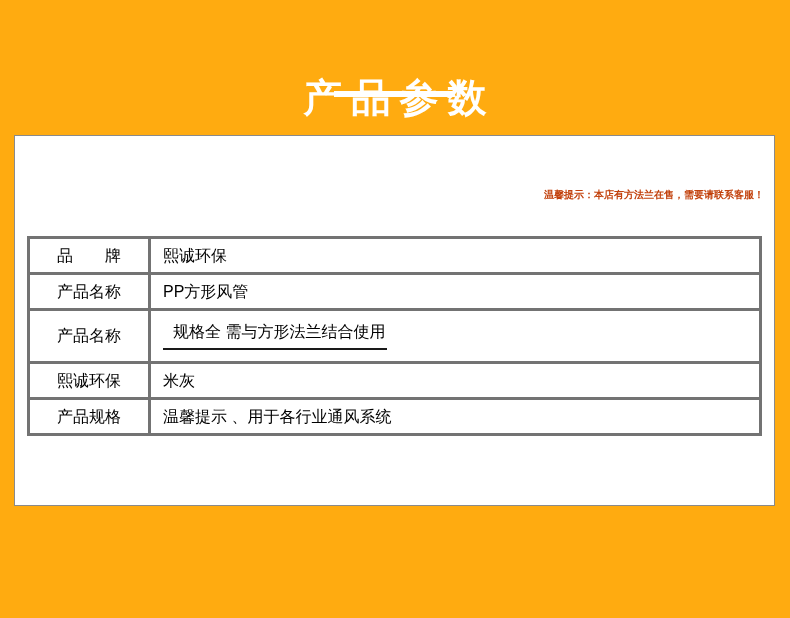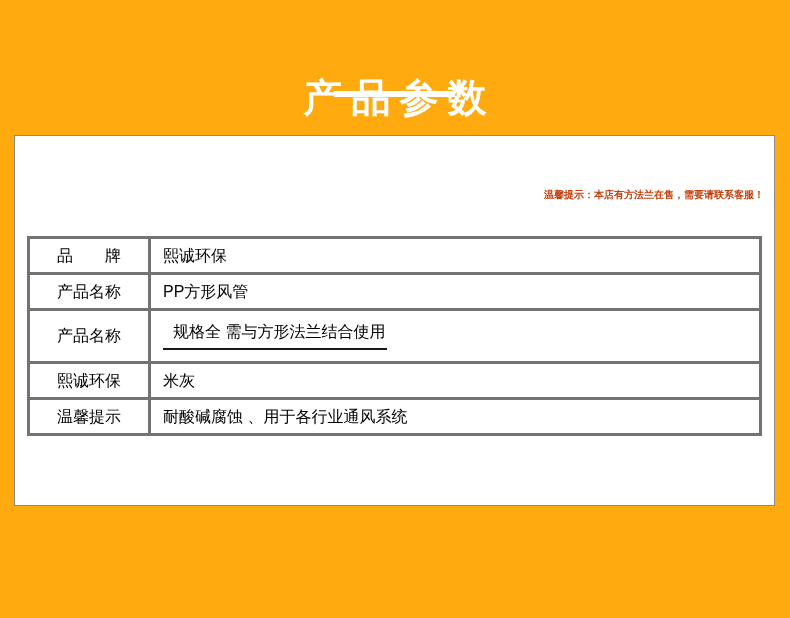--- a/index.html
+++ b/index.html
@@ -150,23 +150,23 @@
             <span class="value-underlined">规格全 需与方形法兰结合使用</span>
           </td>
         </tr>
         <tr class="row-std">
           <td class="cell-label">熙诚环保</td>
           <td class="cell-value">
             <span class="value-plain">米灰</span>
           </td>
         </tr>
         <tr class="row-std">
-          <td class="cell-label">温馨提示</td>
+          <td class="cell-label">产品规格</td>
           <td class="cell-value">
-            <span class="value-plain">耐酸碱腐蚀 、用于各行业通风系统</span>
+            <span class="value-plain">温馨提示 、用于各行业通风系统</span>
           </td>
         </tr>
       </tbody>
     </table>
 
   </div>
 
 </div>
 
 </body></html>

